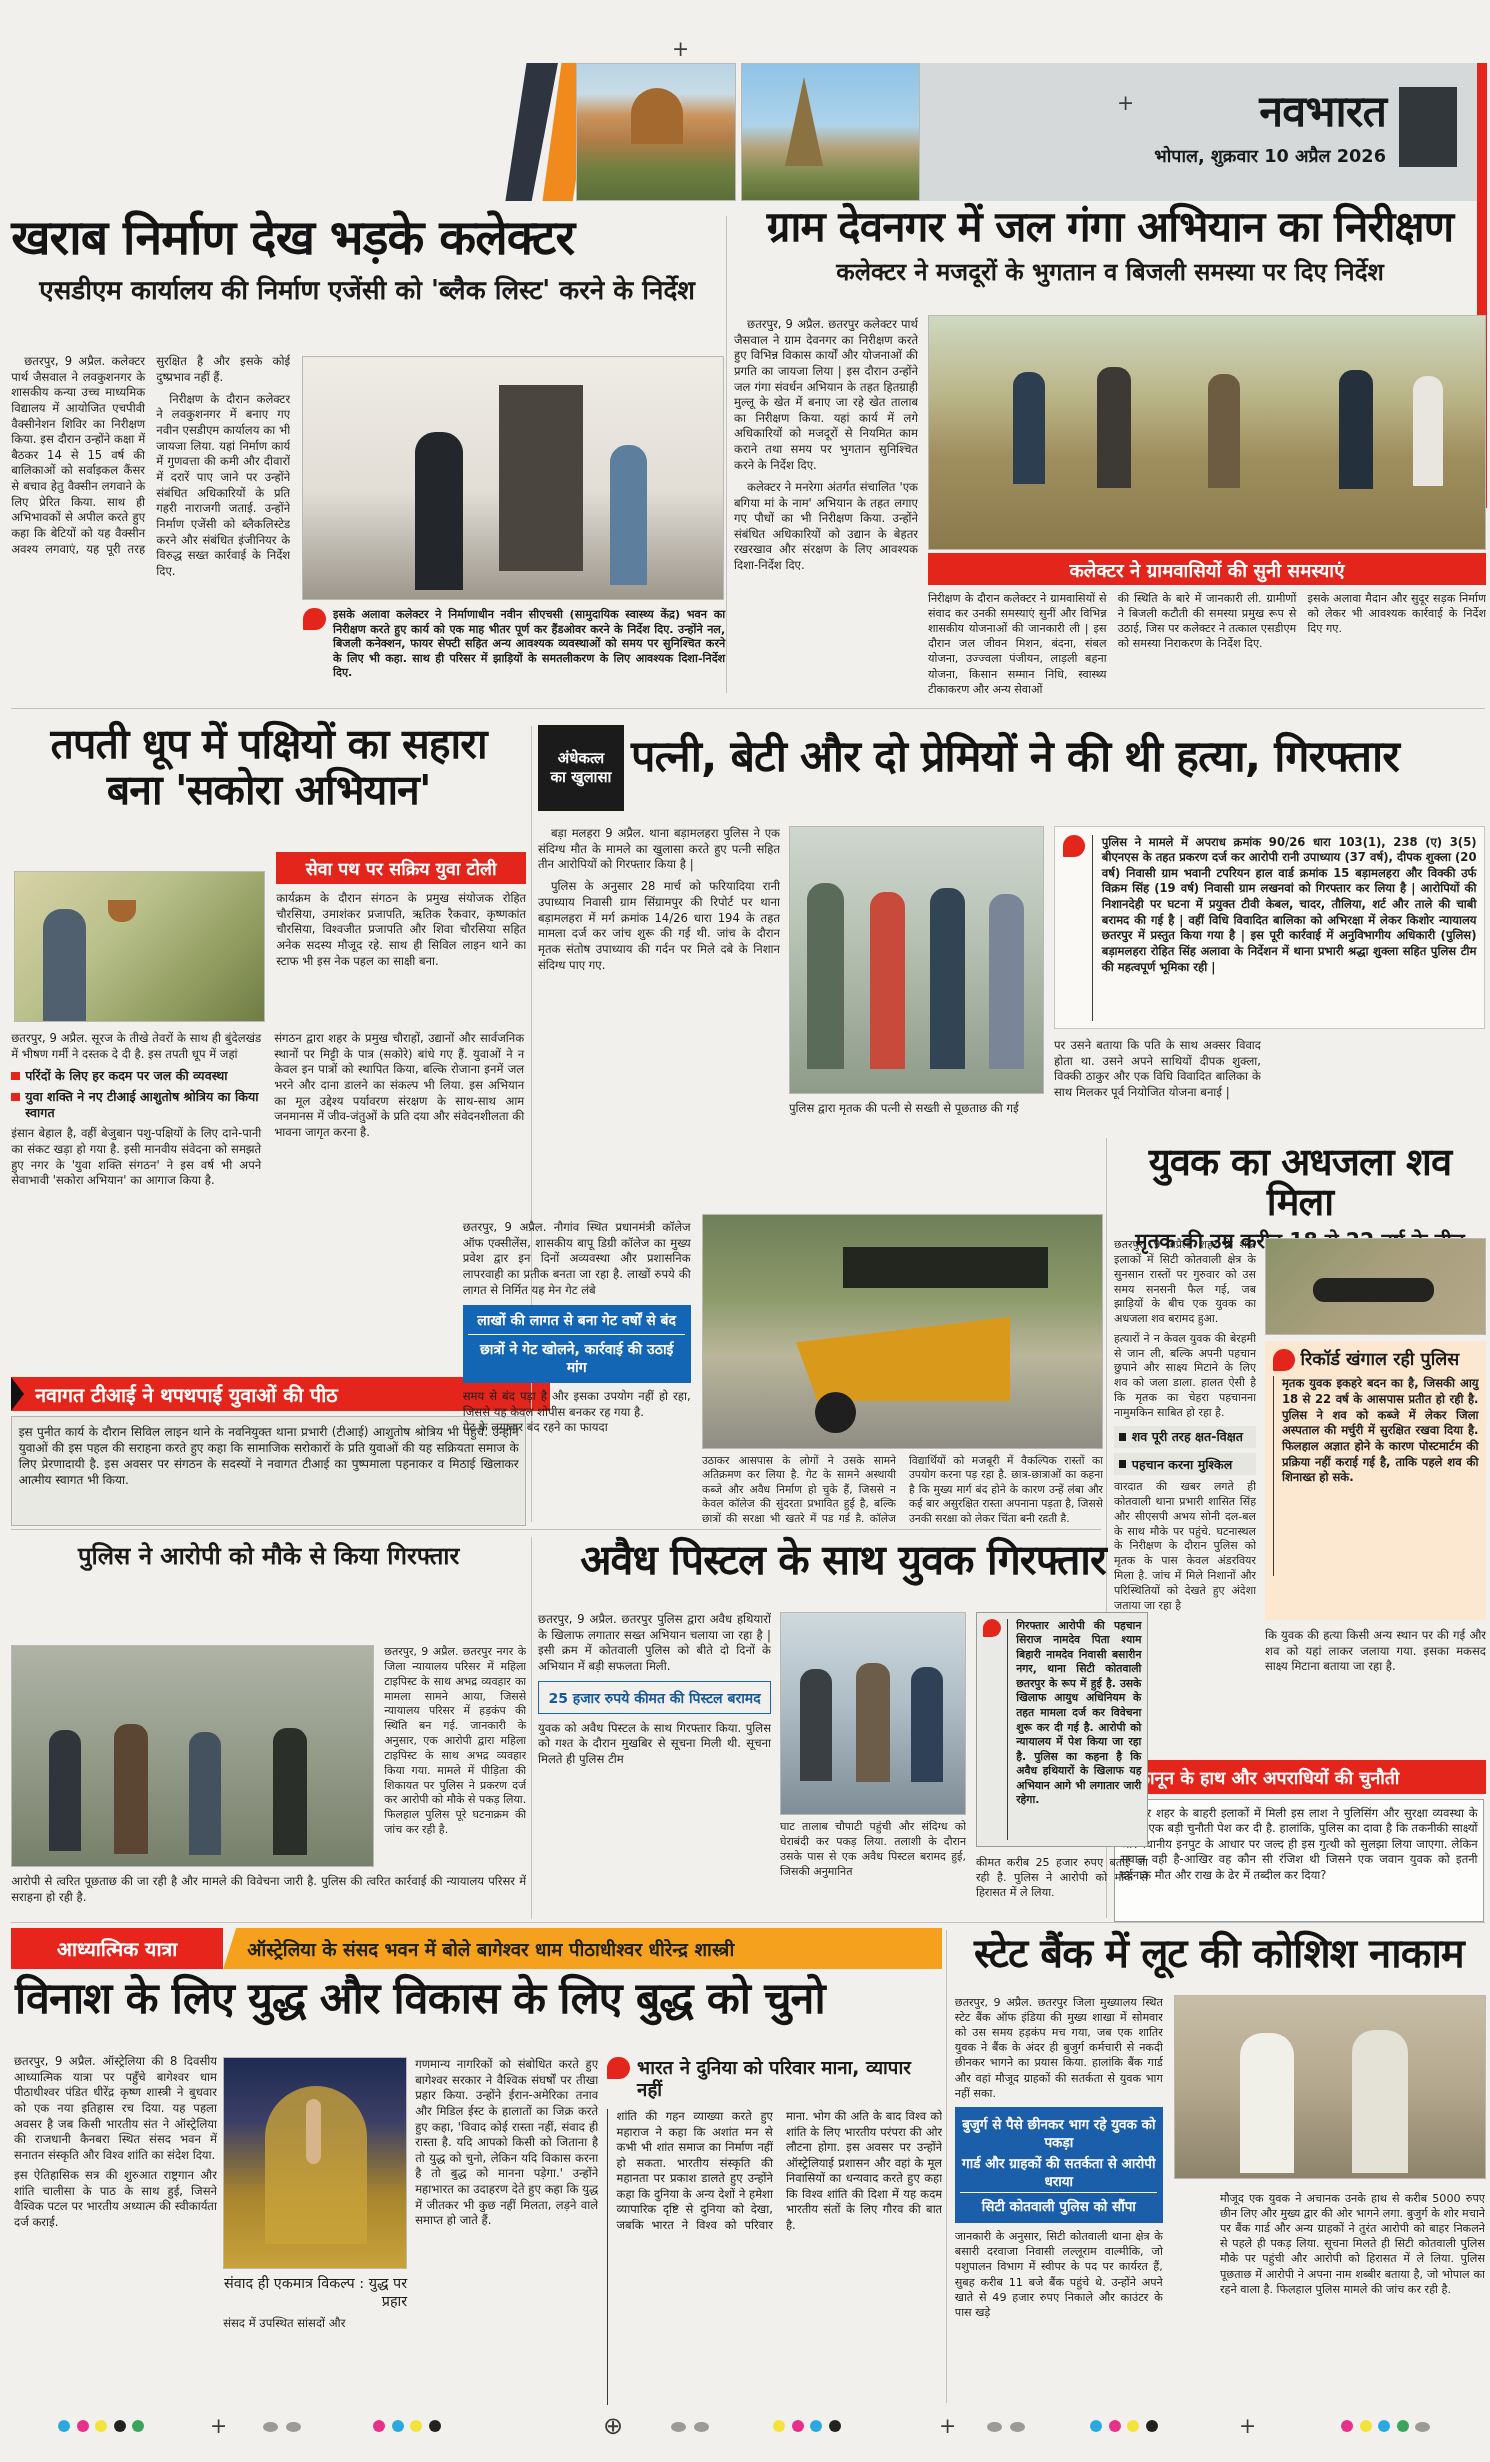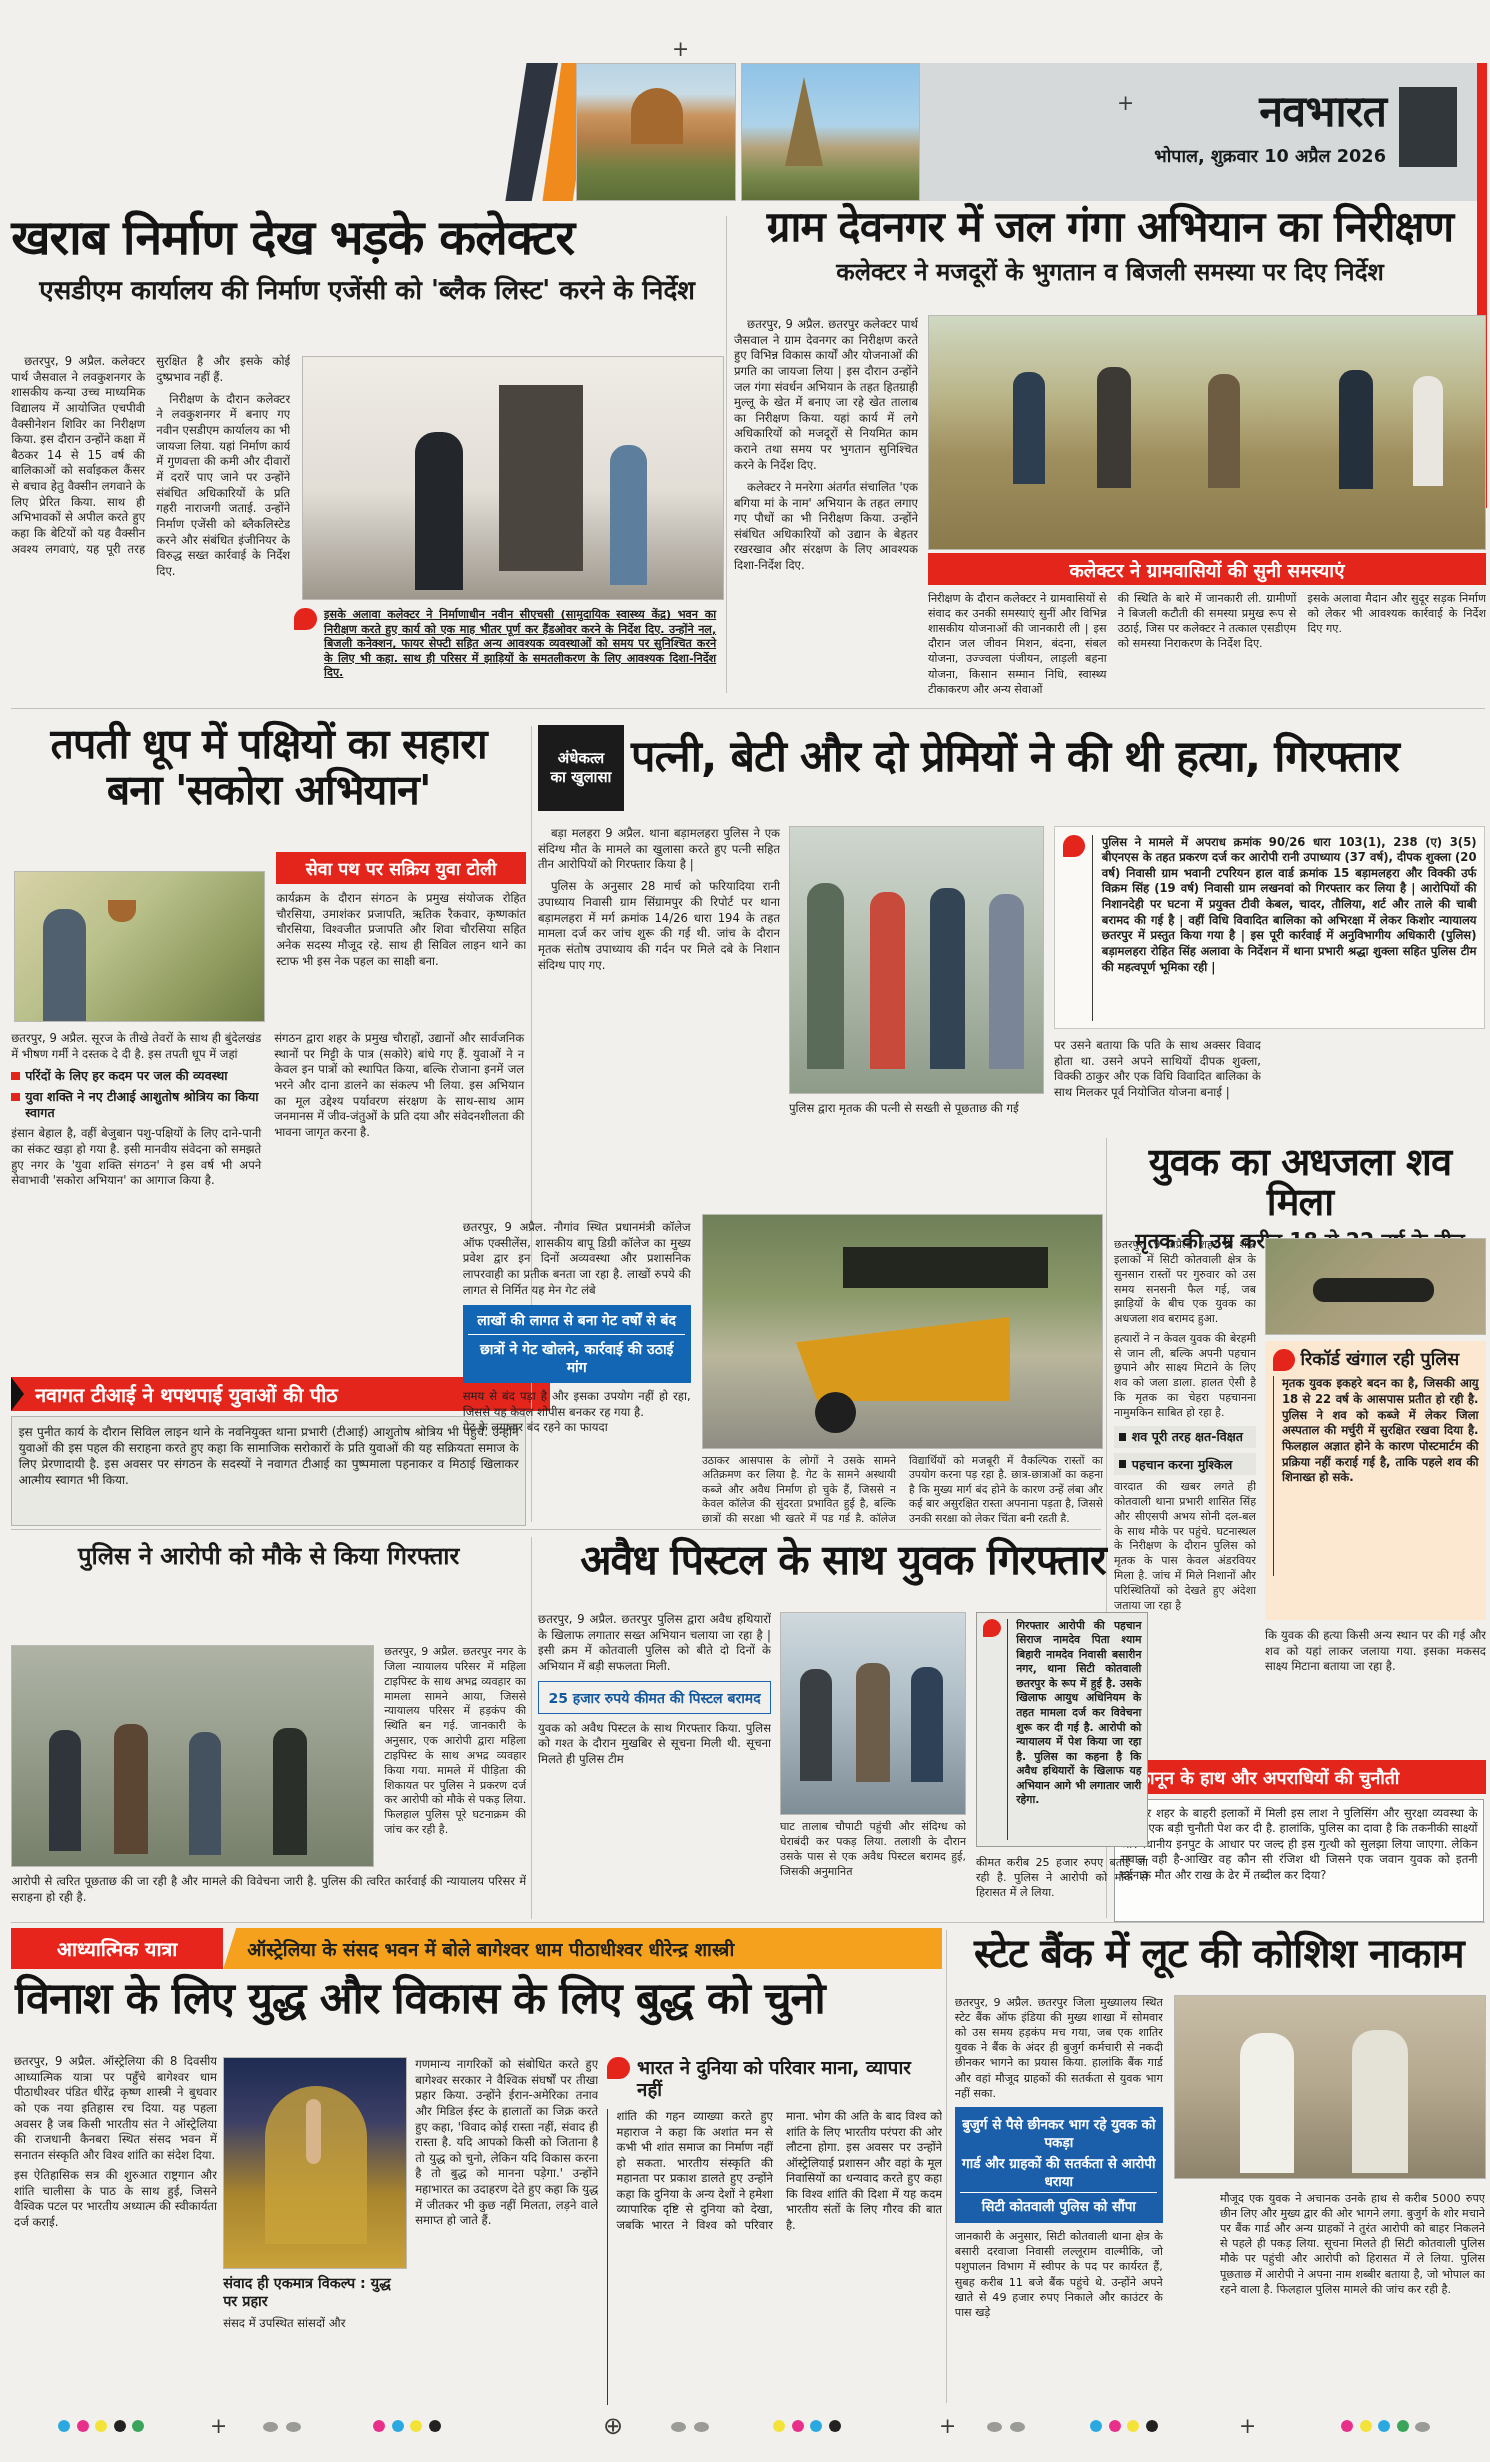--- a/index.html
+++ b/index.html
@@ -59,21 +59,21 @@
     <div class="subhd" style="font-size:26px;margin-top:13px;">एसडीएम कार्यालय की निर्माण एजेंसी को 'ब्लैक लिस्ट' करने के निर्देश</div>
     <div class="bt cols2" style="position:absolute;left:0;top:142px;width:279px;height:343px;overflow:hidden;">
       <p>छतरपुर, 9 अप्रैल. कलेक्टर पार्थ जैसवाल ने लवकुशनगर के शासकीय कन्या उच्च माध्यमिक विद्यालय में आयोजित एचपीवी वैक्सीनेशन शिविर का निरीक्षण किया. इस दौरान उन्होंने कक्षा में बैठकर 14 से 15 वर्ष की बालिकाओं को सर्वाइकल कैंसर से बचाव हेतु वैक्सीन लगवाने के लिए प्रेरित किया. साथ ही अभिभावकों से अपील करते हुए कहा कि बेटियों को यह वैक्सीन अवश्य लगवाएं, यह पूरी तरह सुरक्षित है और इसके कोई दुष्प्रभाव नहीं हैं.</p>
       <p>निरीक्षण के दौरान कलेक्टर ने लवकुशनगर में बनाए गए नवीन एसडीएम कार्यालय का भी जायजा लिया. यहां निर्माण कार्य में गुणवत्ता की कमी और दीवारों में दरारें पाए जाने पर उन्होंने संबंधित अधिकारियों के प्रति गहरी नाराजगी जताई. उन्होंने निर्माण एजेंसी को ब्लैकलिस्टेड करने और संबंधित इंजीनियर के विरुद्ध सख्त कार्रवाई के निर्देश दिए.</p>
     </div>
     <div class="photo" style="left:291px;top:144px;width:422px;height:244px;background:linear-gradient(180deg,#efece6 0%,#e2ded6 55%,#9d978c 100%);">
       <div class="abs" style="left:196px;top:28px;width:84px;height:186px;background:#4a463f;"></div>
       <div class="abs" style="left:112px;top:75px;width:48px;height:158px;background:#23262b;border-radius:20.5px 20.5px 0 0;"></div>
       <div class="abs" style="left:307px;top:88px;width:37px;height:140px;background:#5d7f9d;border-radius:17px 17px 0 0;"></div>
     </div>
-    <div class="abs" style="left:283px;top:396px;width:422px;display:flex;gap:7.5px;text-decoration:underline;">
+    <div class="abs" style="left:292px;top:396px;width:422px;display:flex;gap:7.5px;">
       <span class="qmark"></span>
       <span class="bt" style="font-size:11.2px;font-weight:bold;line-height:1.3;">इसके अलावा कलेक्टर ने निर्माणाधीन नवीन सीएचसी (सामुदायिक स्वास्थ्य केंद्र) भवन का निरीक्षण करते हुए कार्य को एक माह भीतर पूर्ण कर हैंडओवर करने के निर्देश दिए. उन्होंने नल, बिजली कनेक्शन, फायर सेफ्टी सहित अन्य आवश्यक व्यवस्थाओं को समय पर सुनिश्चित करने के लिए भी कहा. साथ ही परिसर में झाड़ियों के समतलीकरण के लिए आवश्यक दिशा-निर्देश दिए.</span>
     </div>
   </div>
 
   <div class="abs" style="left:734px;top:205px;width:752px;height:492px;">
     <div class="hl" style="font-size:42px;">ग्राम देवनगर में जल गंगा अभियान का निरीक्षण</div>
     <div class="subhd" style="font-size:24px;margin-top:9.3px;">कलेक्टर ने मजदूरों के भुगतान व बिजली समस्या पर दिए निर्देश</div>
     <div class="bt" style="position:absolute;left:0;top:112px;width:184px;height:380px;overflow:hidden;">
       <p>छतरपुर, 9 अप्रैल. छतरपुर कलेक्टर पार्थ जैसवाल ने ग्राम देवनगर का निरीक्षण करते हुए विभिन्न विकास कार्यों और योजनाओं की प्रगति का जायजा लिया | इस दौरान उन्होंने जल गंगा संवर्धन अभियान के तहत हितग्राही मुल्लू के खेत में बनाए जा रहे खेत तालाब का निरीक्षण किया. यहां कार्य में लगे अधिकारियों को मजदूरों से नियमित काम कराने तथा समय पर भुगतान सुनिश्चित करने के निर्देश दिए.</p>
@@ -268,21 +268,21 @@
     <div class="hl" style="position:absolute;left:0;top:48px;width:931px;font-size:43px;text-align:left;padding-left:3.7px;">विनाश के लिए युद्ध और विकास के लिए बुद्ध को चुनो</div>
     <div class="abs" style="left:2.8px;top:126px;width:203px;height:351px;overflow:hidden;">
       <div class="bt">छतरपुर, 9 अप्रैल. ऑस्ट्रेलिया की 8 दिवसीय आध्यात्मिक यात्रा पर पहुँचे बागेश्वर धाम पीठाधीश्वर पंडित धीरेंद्र कृष्ण शास्त्री ने बुधवार को एक नया इतिहास रच दिया. यह पहला अवसर है जब किसी भारतीय संत ने ऑस्ट्रेलिया की राजधानी कैनबरा स्थित संसद भवन में सनातन संस्कृति और विश्व शांति का संदेश दिया.</div>
       <div class="bt" style="margin-top:4.7px;">इस ऐतिहासिक सत्र की शुरुआत राष्ट्रगान और शांति चालीसा के पाठ के साथ हुई, जिसने वैश्विक पटल पर भारतीय अध्यात्म की स्वीकार्यता दर्ज कराई.</div>
     </div>
     <div class="photo" style="left:212px;top:129px;width:184px;height:212px;background:linear-gradient(180deg,#1e2b52 0%,#3c3f66 30%,#a8842d 65%,#c9a23a 100%);">
       <div class="abs" style="left:41px;top:28px;width:102px;height:158px;background:#c9a23a;border-radius:51px 51px 0 0;opacity:.8;"></div>
       <div class="abs" style="left:82px;top:41px;width:15px;height:65px;background:#d8b48a;border-radius:7.5px;"></div>
     </div>
     <div class="abs" style="left:212px;top:346px;width:184px;">
-      <div style="font-weight:bold;font-size:14.4px;text-align:left;line-height:1.25;">संवाद ही एकमात्र विकल्प : युद्ध पर प्रहार</div>
+      <div style="font-weight:normal;font-size:14.4px;text-align:right;line-height:1.25;">संवाद ही एकमात्र विकल्प : युद्ध पर प्रहार</div>
       <div class="bt" style="margin-top:5.6px;">संसद में उपस्थित सांसदों और</div>
     </div>
     <div class="bt" style="position:absolute;left:404px;top:129px;width:183px;height:348px;overflow:hidden;">गणमान्य नागरिकों को संबोधित करते हुए बागेश्वर सरकार ने वैश्विक संघर्षों पर तीखा प्रहार किया. उन्होंने ईरान-अमेरिका तनाव और मिडिल ईस्ट के हालातों का जिक्र करते हुए कहा, 'विवाद कोई रास्ता नहीं, संवाद ही रास्ता है. यदि आपको किसी को जिताना है तो युद्ध को चुनो, लेकिन यदि विकास करना है तो बुद्ध को मानना पड़ेगा.' उन्होंने महाभारत का उदाहरण देते हुए कहा कि युद्ध में जीतकर भी कुछ नहीं मिलता, लड़ने वाले समाप्त हो जाते हैं.</div>
     <div class="abs" style="left:596px;top:129px;width:335px;height:348px;overflow:hidden;">
       <div style="display:flex;gap:7.5px;align-items:flex-start;">
         <span class="qmark"></span>
         <span style="font-weight:bold;font-size:18.6px;line-height:1.2;">भारत ने दुनिया को परिवार माना, व्यापार नहीं</span>
       </div>
       <div class="bt cols2g qtext" style="margin-top:7.5px;font-size:11.5px;height:298px;">शांति की गहन व्याख्या करते हुए महाराज ने कहा कि अशांत मन से कभी भी शांत समाज का निर्माण नहीं हो सकता. भारतीय संस्कृति की महानता पर प्रकाश डालते हुए उन्होंने कहा कि दुनिया के अन्य देशों ने हमेशा व्यापारिक दृष्टि से दुनिया को देखा, जबकि भारत ने विश्व को परिवार माना. भोग की अति के बाद विश्व को शांति के लिए भारतीय परंपरा की ओर लौटना होगा. इस अवसर पर उन्होंने ऑस्ट्रेलियाई प्रशासन और वहां के मूल निवासियों का धन्यवाद करते हुए कहा कि विश्व शांति की दिशा में यह कदम भारतीय संतों के लिए गौरव की बात है.</div>
     </div>

